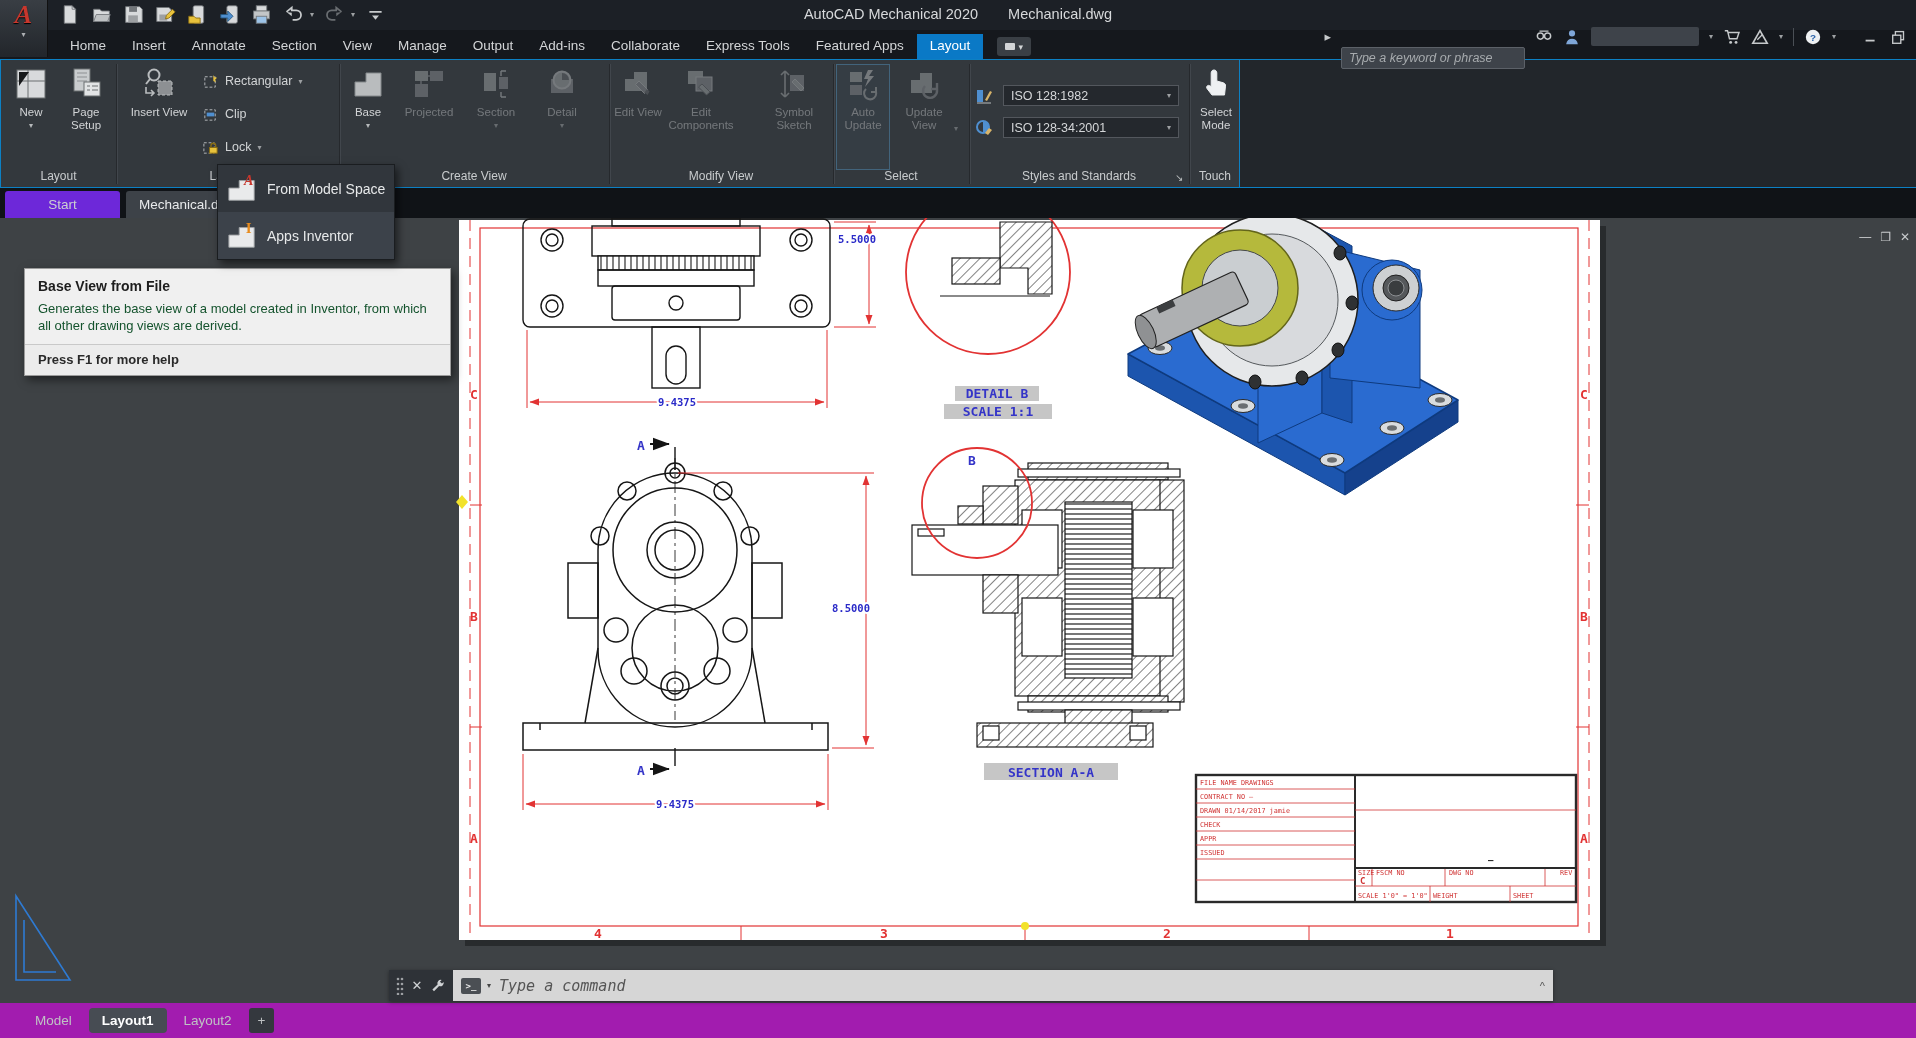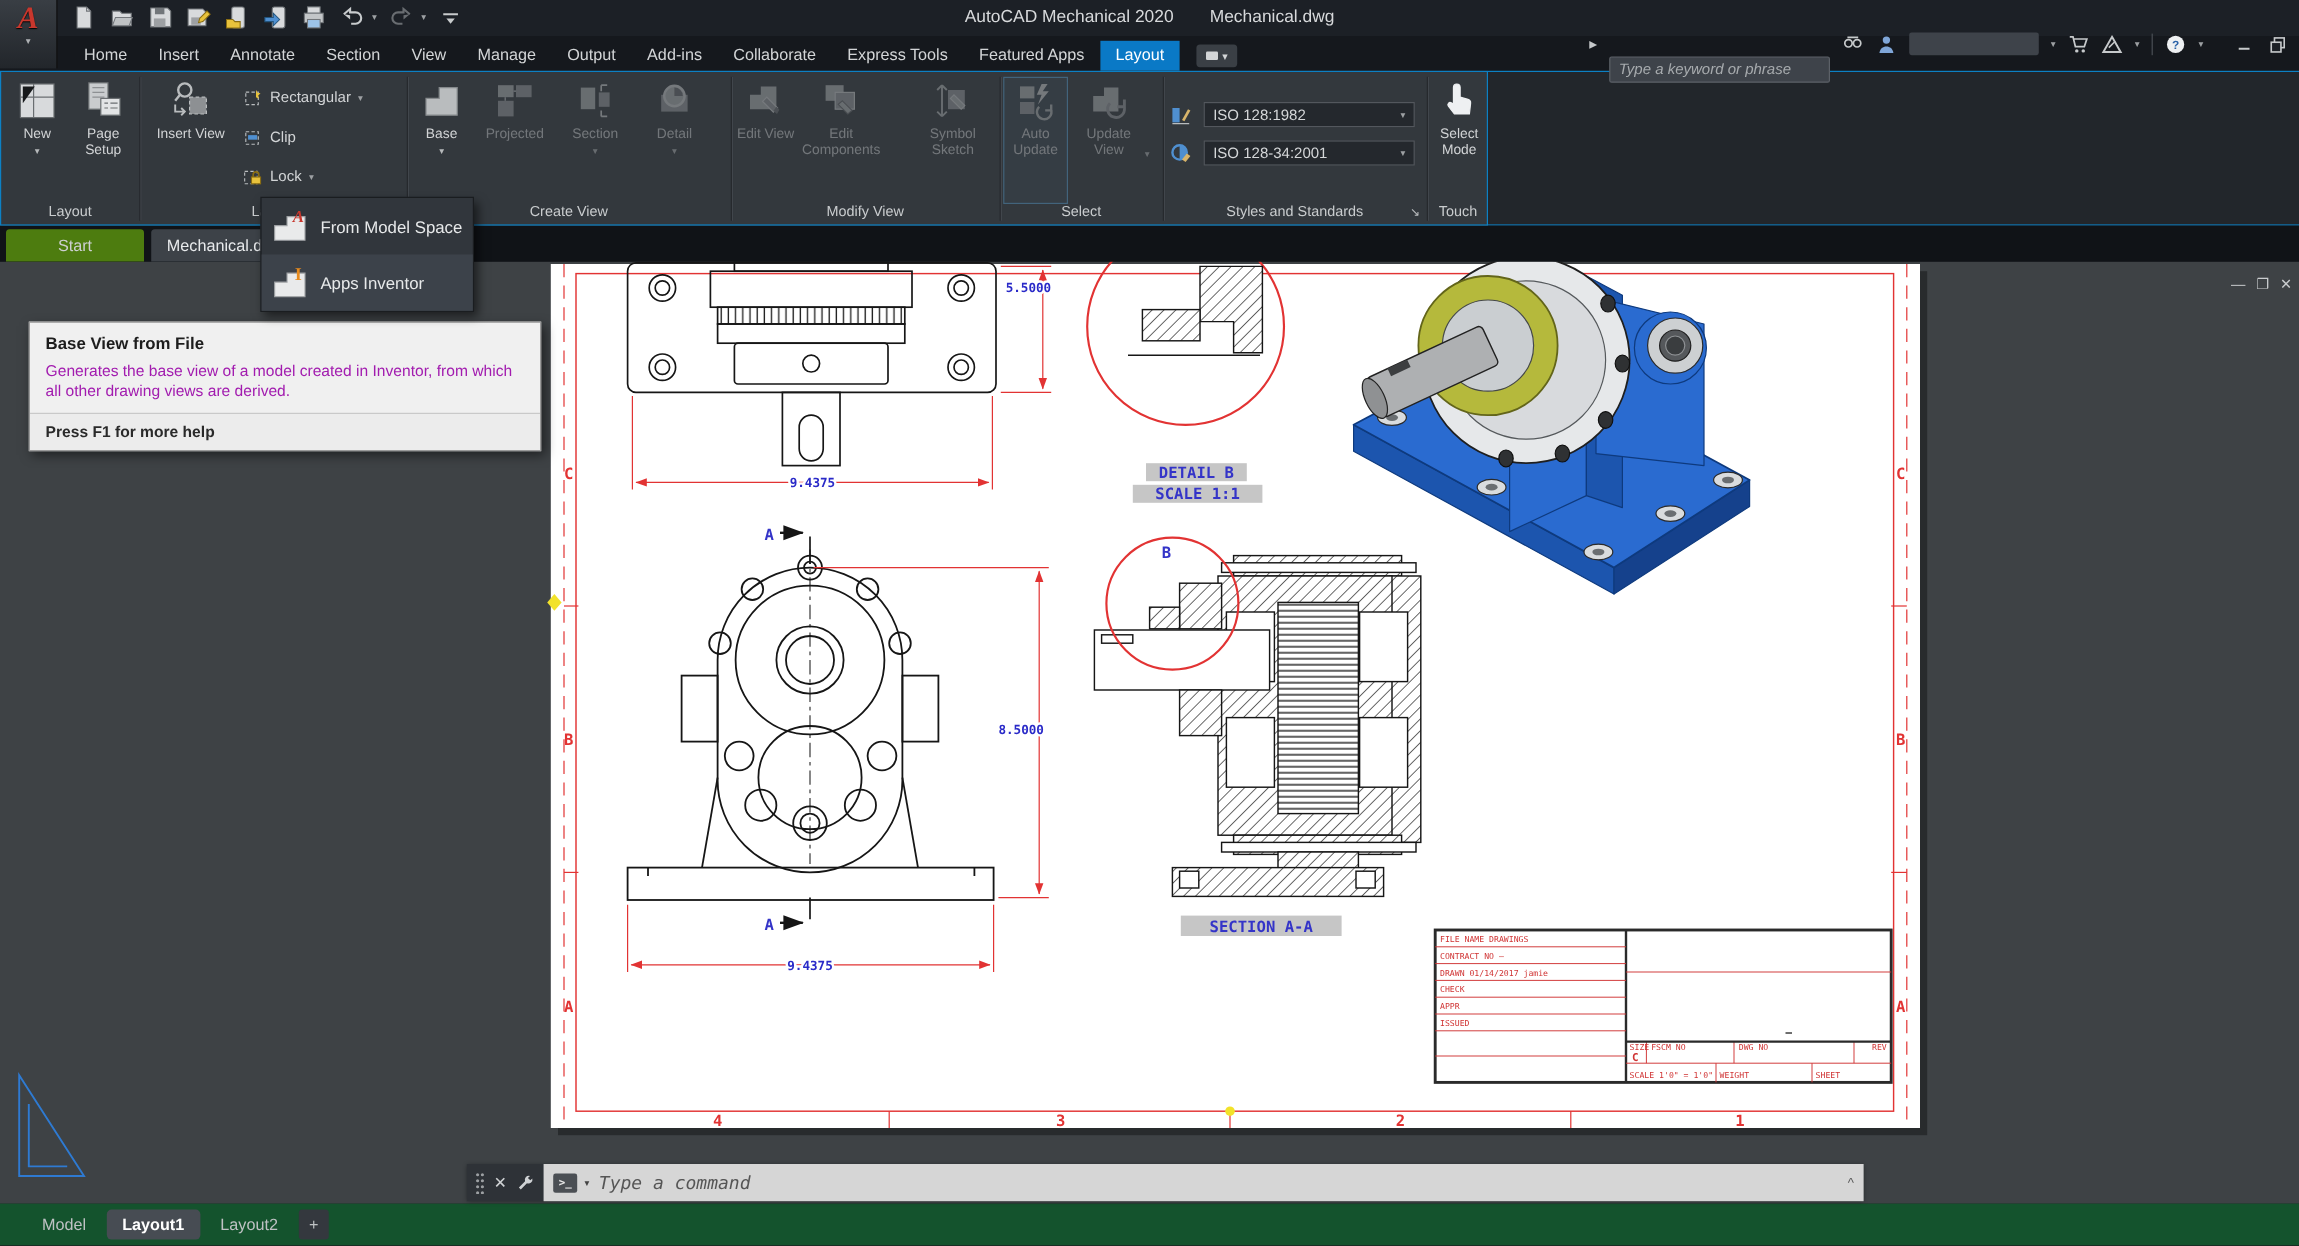--- a/index.html
+++ b/index.html
@@ -53,40 +53,40 @@
   .srow .car{font-size:8px;}
   .combo{position:absolute;left:1002px;width:176px;height:21px;background:#24282d;border:1px solid #53575d;
          color:#d5d7d9;font-size:12.5px;display:flex;align-items:center;padding:0 7px;box-sizing:border-box;cursor:pointer;}
   .combo .car{margin-left:auto;}
   .cicon{position:absolute;left:974px;width:18px;height:18px;}
   .launch{position:absolute;left:1174px;bottom:4px;color:#b9bcbe;font-size:10px;cursor:pointer;}
   .uvarrow{position:absolute;right:-7px;top:58px;font-size:8px;color:#b6b9bb;}
   
   .filetabs{position:absolute;top:188px;left:0;width:100%;height:30px;background:#101317;z-index:6;}
   .ftab{position:absolute;top:3px;height:27px;display:flex;align-items:center;font-size:13.5px;border-radius:3px 3px 0 0;}
-  .ftab.start{left:5px;width:115px;justify-content:center;background:#4d7c0f;color:#cdd0d2;}
+  .ftab.start{left:5px;width:115px;justify-content:center;background:#6d28d9;color:#cdd0d2;}
   .ftab.doc{left:126px;width:228px;background:#3d4248;color:#e8eaec;padding-left:13px;box-sizing:border-box;}
   
   .canvas{position:absolute;top:218px;left:0;width:1916px;height:785px;background:#3e4245;}
   .winctl{position:absolute;top:12px;right:6px;color:#c9ccce;font-size:12px;display:flex;gap:9px;z-index:4;}
   .winctl span{cursor:pointer;}
   
   .cmdbar{position:absolute;left:389px;top:970px;width:1164px;height:31px;display:flex;z-index:12;
           box-shadow:0 1px 4px rgba(0,0,0,.4);}
   .cmdgrip{width:64px;background:#2e3237;display:flex;align-items:center;justify-content:space-evenly;color:#cfd2d4;}
   .cmdgrip .x{font-size:13px;}
   .cmdinput{flex:1;background:#d6d6d6;display:flex;align-items:center;padding:0 8px;gap:6px;}
   .cmdchip{width:20px;height:16px;background:#4b4f54;color:#e8e8e8;font:700 9px "DejaVu Sans Mono",monospace;
            display:flex;align-items:center;justify-content:center;border-radius:2px;}
   .cmdcar{color:#444;font-size:8px;}
   .cmdfield{flex:1;border:none;background:transparent;outline:none;font:italic 15px "DejaVu Sans Mono",monospace;color:#4a4a4a;}
   .cmdfield::placeholder{color:#555;font-style:italic;}
   .cmdup{color:#555;font-size:11px;margin-left:auto;}
   
-  .statusbar{position:absolute;left:0;top:1003px;width:100%;height:35px;background:#14532d;display:flex;align-items:center;}
+  .statusbar{position:absolute;left:0;top:1003px;width:100%;height:35px;background:#a21caf;display:flex;align-items:center;}
   .ltabs{display:flex;align-items:center;margin-left:22px;gap:4px;}
   .ltab{padding:5px 13px;font-size:13.5px;color:#bfc2c4;border-radius:4px;cursor:pointer;}
   .ltab.active{background:#474c53;color:#fff;font-weight:700;}
   .ltab.add{padding:5px 9px;background:#34383e;border-radius:3px;}
   .sright{position:absolute;right:2px;top:0;height:35px;display:flex;align-items:flex-start;gap:15px;background:#22262b;padding-left:6px;margin-top:36px;}
   .paperlbl{color:#d5d7d9;font-size:13px;margin-right:7px;letter-spacing:.5px;}
   .sic{width:25px;height:26px;display:flex;align-items:center;justify-content:center;border-radius:2px;cursor:pointer;position:relative;}
   .sic svg{width:18px;height:18px;stroke:#c5c8ca;fill:none;stroke-width:1.6;}
   .sic.on{background:#47749f;}
   .sic.on svg{stroke:#fff;}
@@ -94,21 +94,21 @@
   
   .menu{position:absolute;left:217px;top:164px;width:176px;background:#31363c;border:1px solid #1a1d20;
         box-shadow:3px 4px 8px rgba(0,0,0,.55);z-index:60;}
   .mitem{height:47px;display:flex;align-items:center;gap:9px;padding:0 8px;color:#e7e9ea;font-size:14px;cursor:pointer;}
   .mitem.hov{background:#3c424a;}
   .mitem svg{width:32px;height:30px;flex:none;}
   
   .tooltip{position:absolute;left:0;top:268px;width:427px;background:#f0f0f0;border:1px solid #9b9b9b;
            box-shadow:3px 4px 9px rgba(0,0,0,.5);z-index:55;box-sizing:border-box;margin-left:24px;}
   .ttl{font-size:14px;font-weight:700;color:#1d1d1d;padding:9px 13px 4px;}
-  .tbody{font-size:13px;color:#a21caf;padding:2px 13px 10px;line-height:17px;}
+  .tbody{font-size:13px;color:#14532d;padding:2px 13px 10px;line-height:17px;}
   .tfoot{border-top:1px solid #c9c9c9;font-size:13px;font-weight:700;color:#2a2a2a;padding:7px 13px 8px;background:#ececec;}
   
   .cadb{font:700 13px "DejaVu Sans Mono",monospace;fill:#3434c8;}
   .dimt{font:700 10.5px "DejaVu Sans Mono",monospace;fill:#2a2ac8;}
   .halo{paint-order:stroke;stroke:#ffffff;stroke-width:4px;}
   .zone{font:700 13px "DejaVu Sans Mono",monospace;fill:#e23333;}
   .tbt{font:400 6.8px "DejaVu Sans Mono",monospace;fill:#d03434;}
 </style>
 </head>
 <body>

